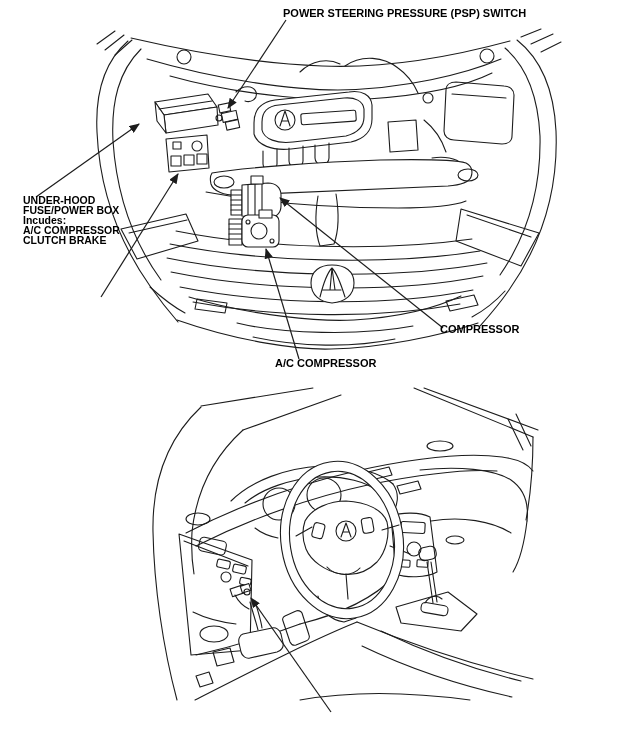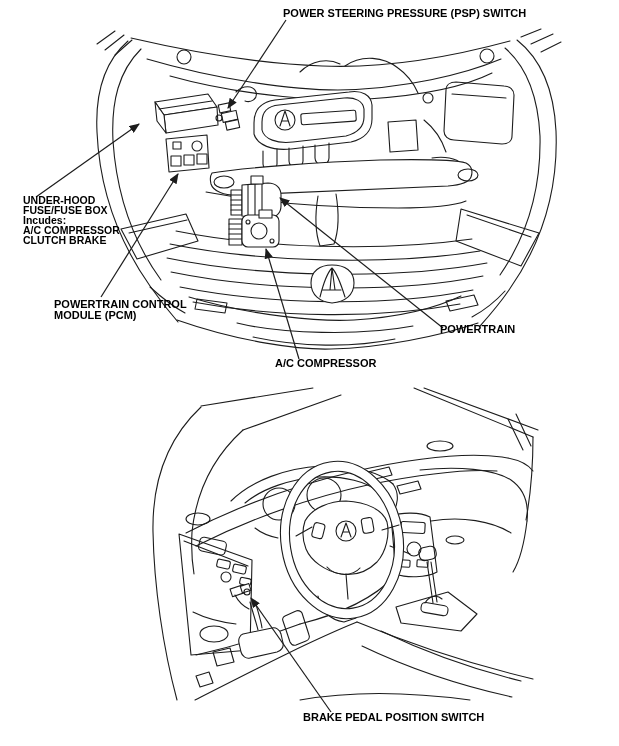--- a/index.html
+++ b/index.html
@@ -258,29 +258,24 @@
       <path d="M443,328 L280,198" marker-end="url(#arrow)"></path>
       <path d="M299,359 L266,249" marker-end="url(#arrow)"></path>
       <path d="M331,712 L251,598" marker-end="url(#arrow)"></path>
     </g>
   </svg>
 
   <div class="lbl" style="left:283px;top:7px;">POWER STEERING PRESSURE (PSP) SWITCH</div>
 
   <div class="lbl multi" style="left:4px;top:195px;">
     <span>UNDER-HOOD</span>
-    <span>FUSE/FUSE BOX</span>
+    <span>FUSE/POWER BOX</span>
     <span>Incudes:</span>
     <span>A/C COMPRESSOR</span>
     <span>CLUTCH BRAKE</span>
   </div>
 
-  <div class="lbl multi" style="left:35px;top:299px;font-size:11px;line-height:10.5px;">
-    <span>POWERTRAIN CONTROL</span>
-    <span>MODULE (PCM)</span>
-  </div>
-
-  <div class="lbl" style="left:440px;top:323px;">POWERTRAIN</div>
+
+  <div class="lbl" style="left:440px;top:323px;">COMPRESSOR</div>
 
   <div class="lbl" style="left:275px;top:357px;">A/C COMPRESSOR</div>
 
-  <div class="lbl" style="left:303px;top:711px;">BRAKE PEDAL POSITION SWITCH</div>
 </div>
 
 </body></html>

